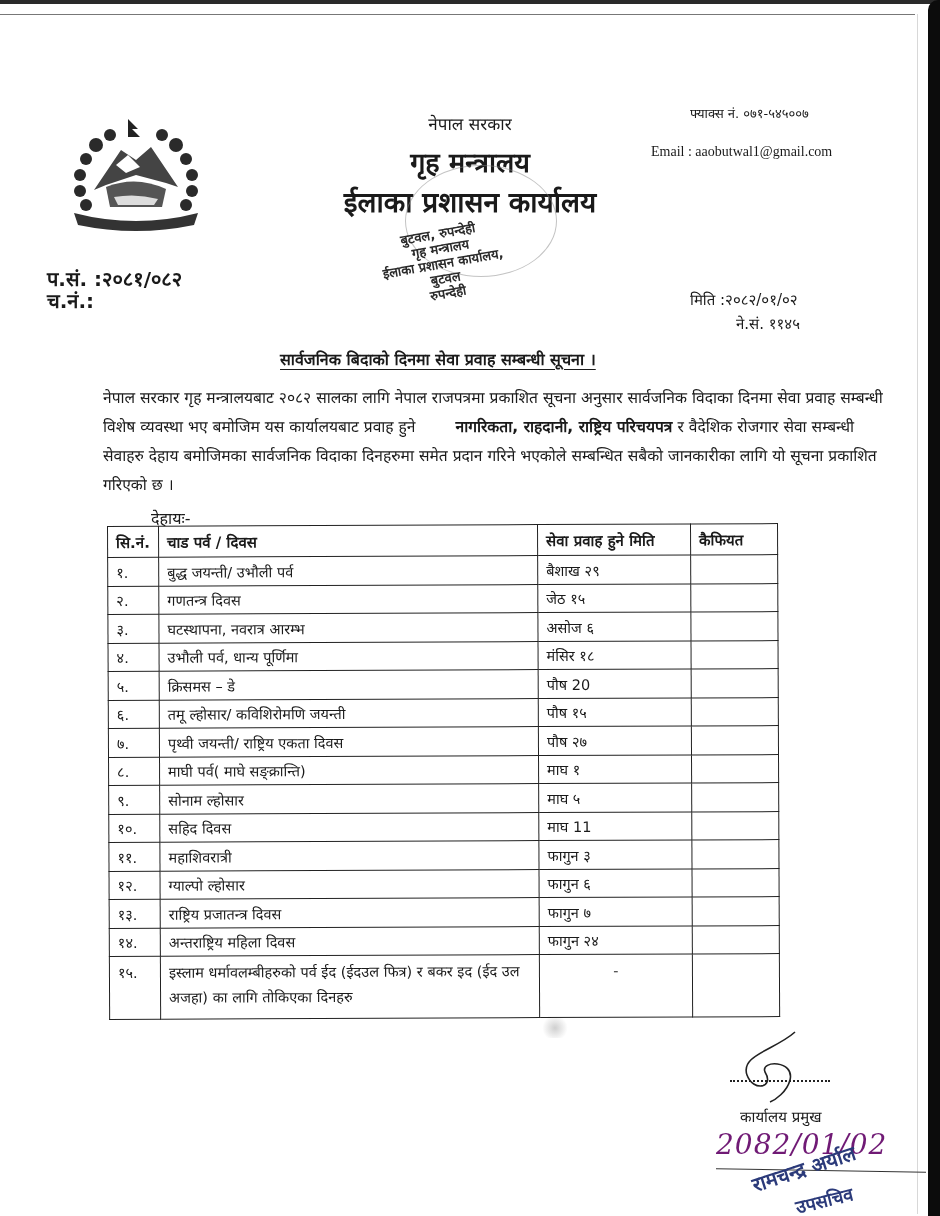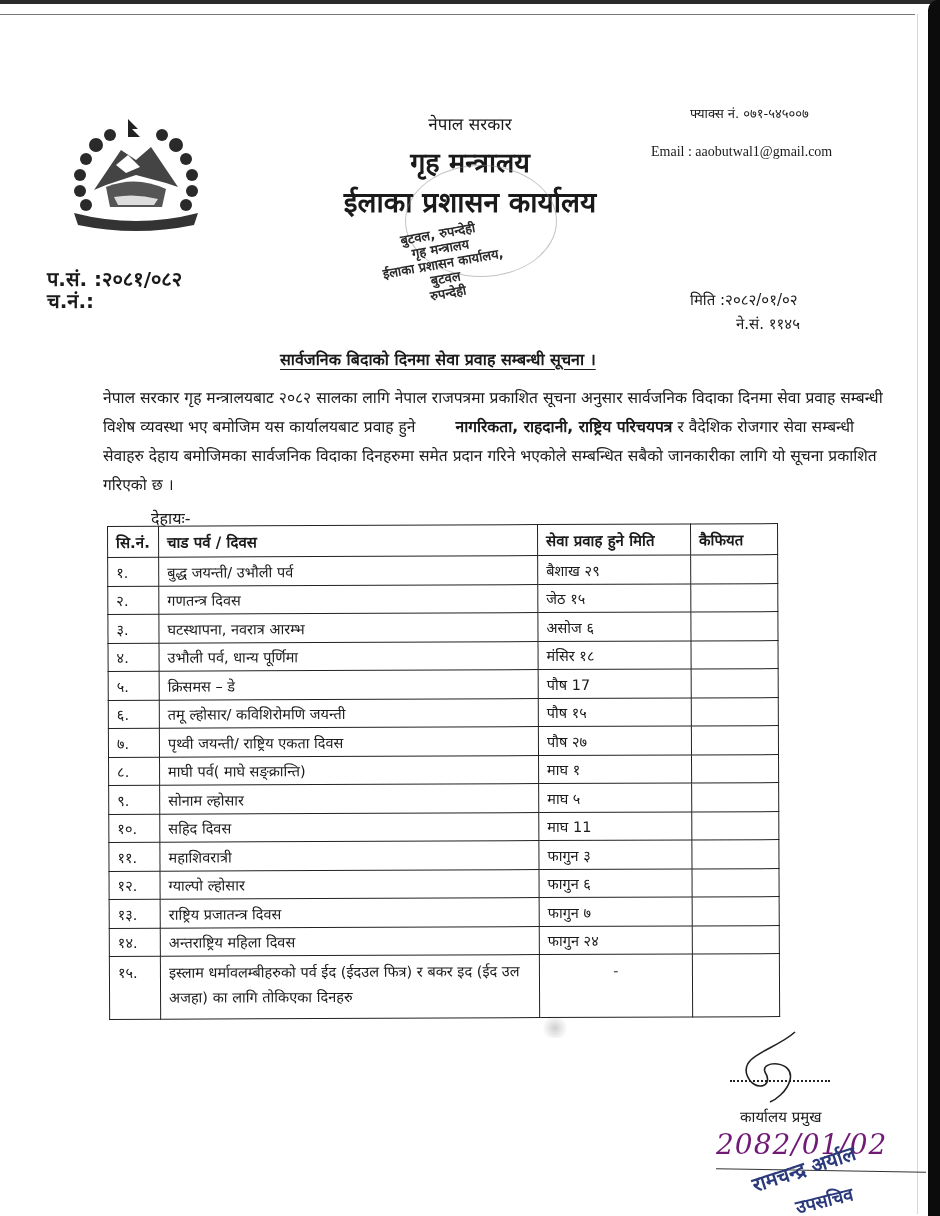--- a/index.html
+++ b/index.html
@@ -147,21 +147,21 @@
       </tr>
       <tr>
         <td>४.</td>
         <td>उभौली पर्व, धान्य पूर्णिमा</td>
         <td>मंसिर १८</td>
         <td></td>
       </tr>
       <tr>
         <td>५.</td>
         <td>क्रिसमस – डे</td>
-        <td>पौष 17</td>
+        <td>पौष 20</td>
         <td></td>
       </tr>
       <tr>
         <td>६.</td>
         <td>तमू ल्होसार/ कविशिरोमणि जयन्ती</td>
         <td>पौष १५</td>
         <td></td>
       </tr>
       <tr>
         <td>७.</td>

